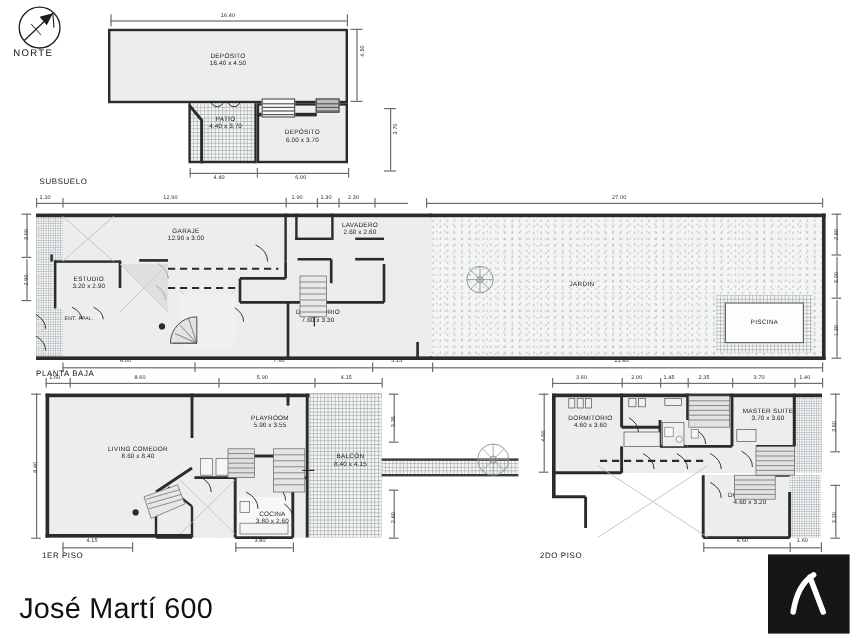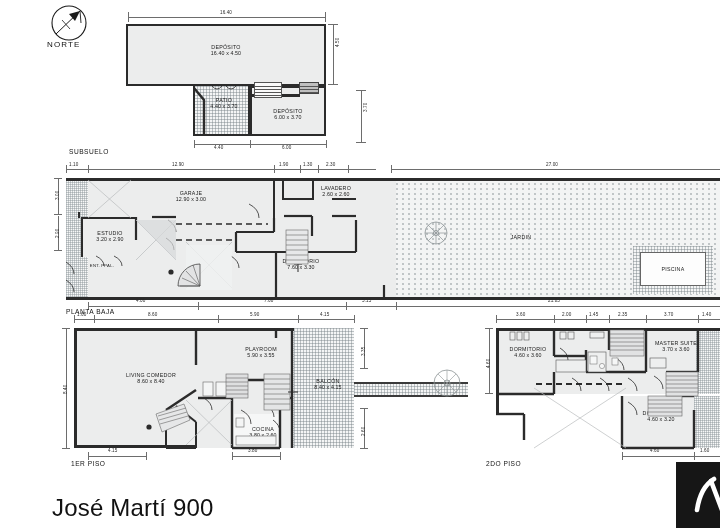--- a/index.html
+++ b/index.html
@@ -5,21 +5,21 @@
   * { box-sizing: border-box; }
   html, body { margin:0; padding:0; }
   body {
     width:720px; height:532px;
     background:#ffffff;
     font-family:"Liberation Sans", sans-serif;
     color:#111;
     position:relative;
     overflow:hidden;
   }
-  .sheet { position:absolute; inset:0;margin-left:36px; }
+  .sheet { position:absolute; inset:0; }
 
   
   .plan { position:absolute; }
   .room {
     position:absolute;
     background:#eceded;
     border:1.4px solid #2b2b2b;
   }
   .room.thick { border-width:2.6px; }
   .room.open  { border:none; background:#eceded; }
@@ -679,21 +679,21 @@
     <div class="tick" style="left:218px;top:142px;height:8px;"></div>
     <div class="dim" style="left:174px;top:138px;">4.60</div>
 
     <div class="dimline" style="left:218px;top:146px;width:26px;"></div>
     <div class="tick" style="left:244px;top:142px;height:8px;"></div>
     <div class="dim" style="left:224px;top:138px;">1.60</div>
 
     <div class="floorname" style="left:10px;top:150px;">2DO PISO</div>
   </div>
 
-  <div class="title">José Martí 900</div>
+  <div class="title">José Martí 600</div>
 
   <div class="logo">
     <svg width="46" height="46" viewBox="0 0 46 46">
       <path d="M10 38 C13 18, 22 10, 27 7" stroke="#ffffff" stroke-width="4.6" fill="none" stroke-linecap="round"></path>
       <path d="M24 9 L35 38" stroke="#ffffff" stroke-width="4.6" fill="none" stroke-linecap="round"></path>
     </svg>
   </div>
 
 </div>
 

